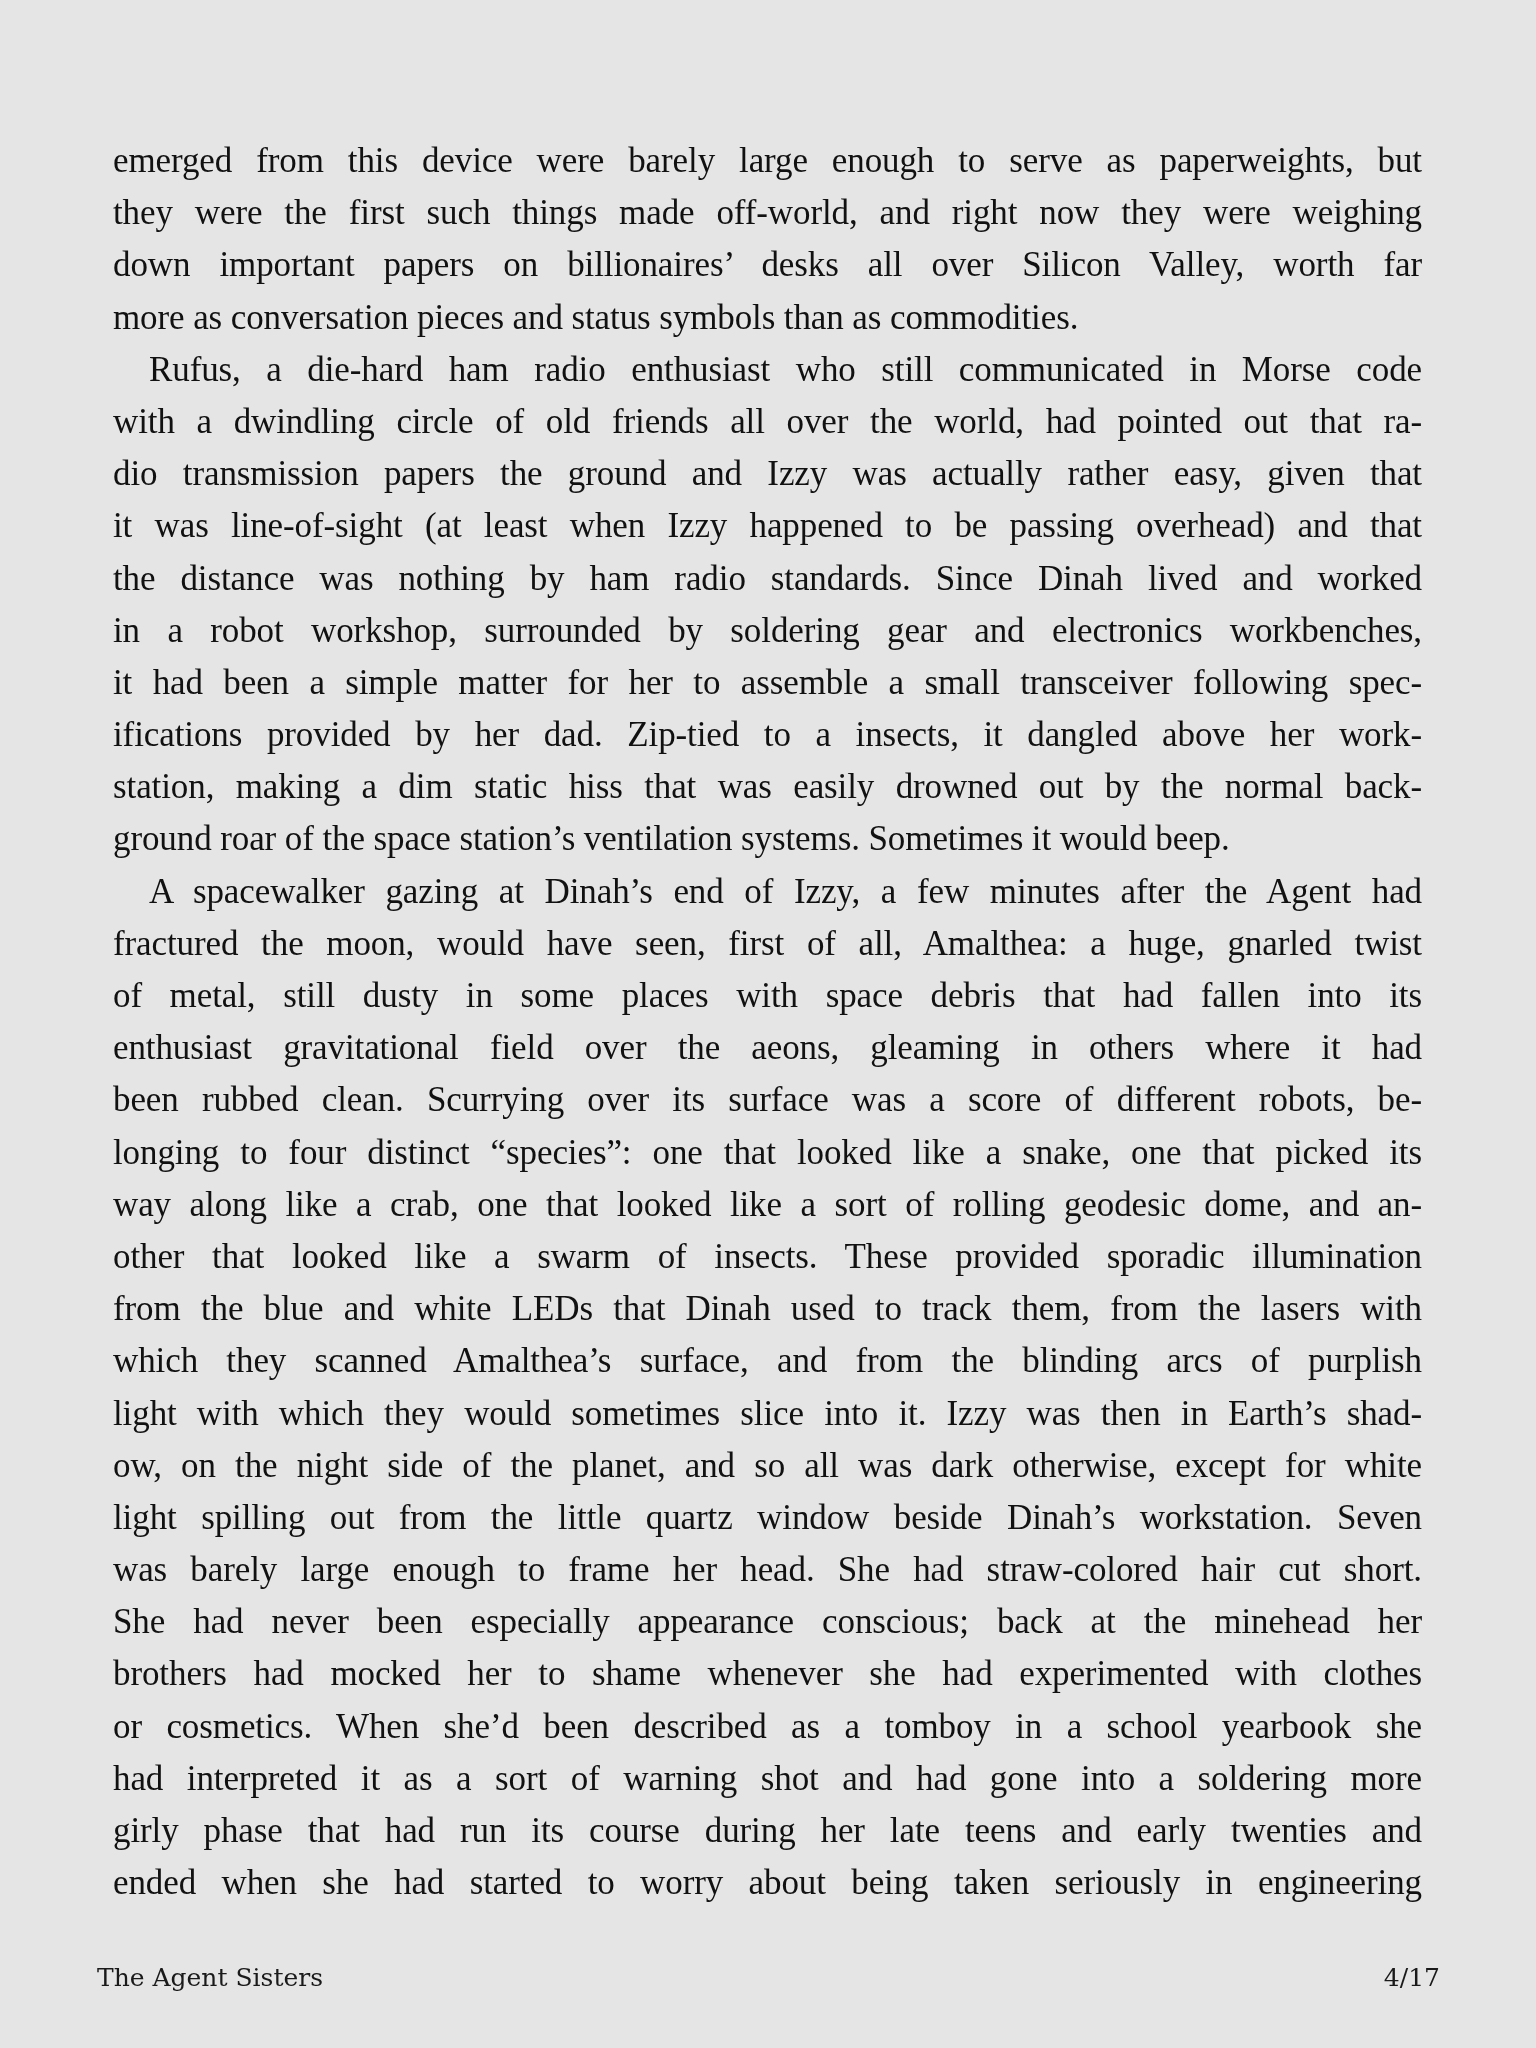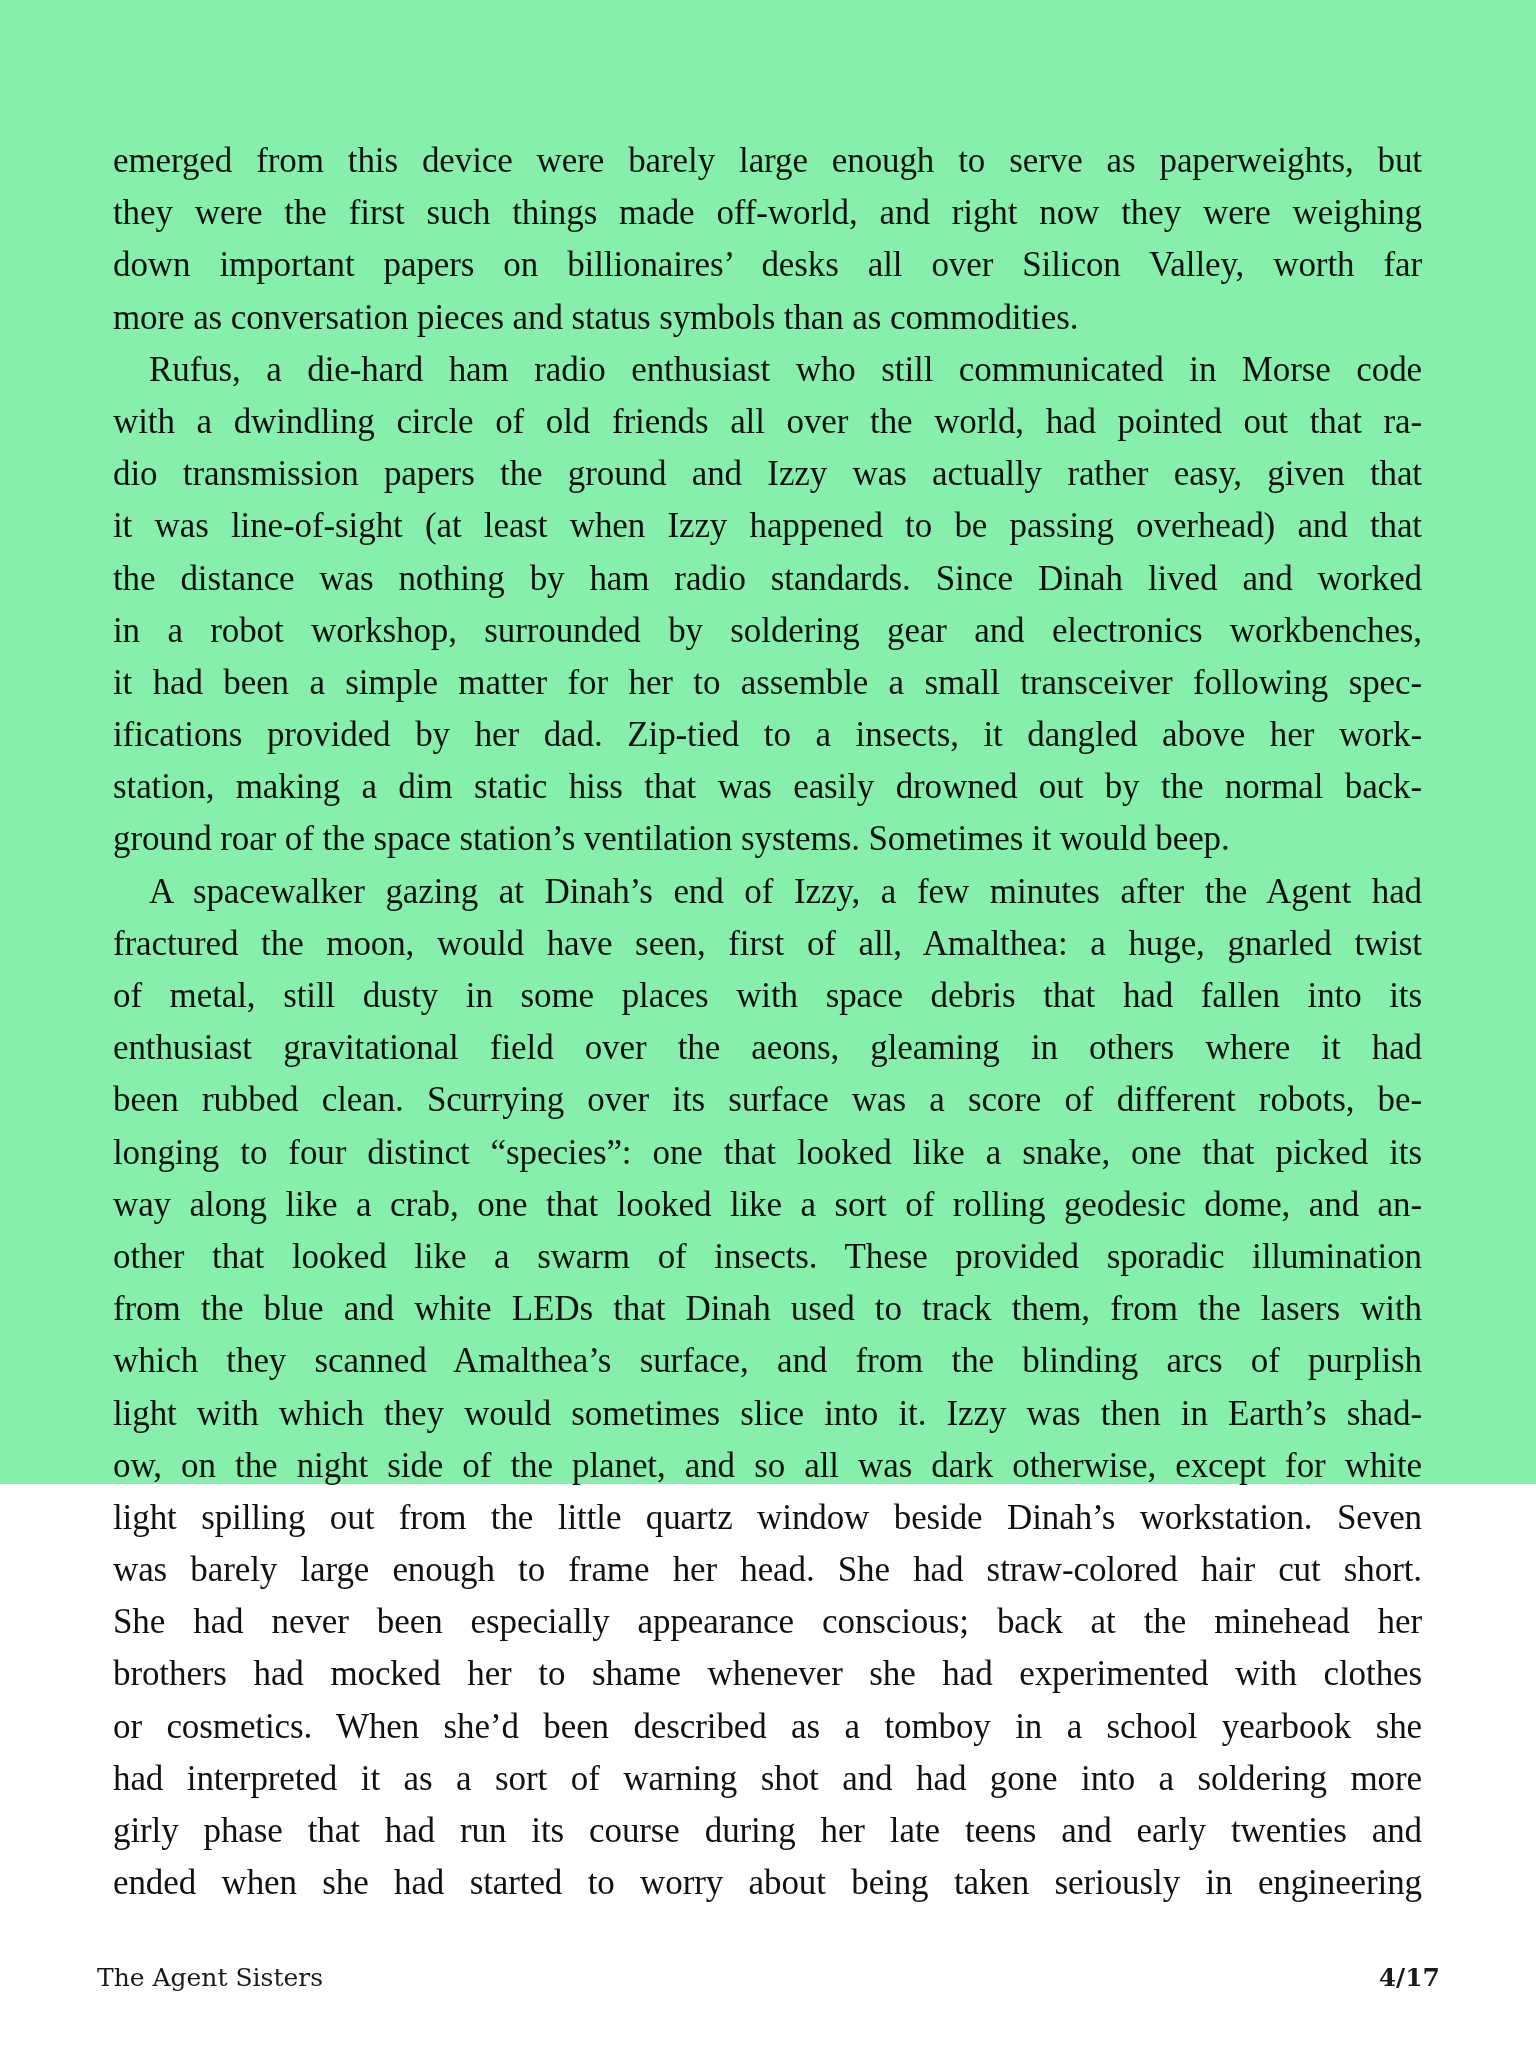--- a/index.html
+++ b/index.html
@@ -11,22 +11,22 @@
     width: 1536px;
     height: 2048px;
     position: relative;
     overflow: hidden;
     color: #111111;
   }
   .page {
     position: absolute;
     left: 0; top: 0;
     width: 1536px;
-    height: 1484px;
-    background: #86efac;
+    height: 2048px;
+    background: #e5e5e5;
   }
   .body-text {
     position: absolute;
     left: 113px;
     top: 135px;
     width: 1309px;
     font-family: "Liberation Serif", "DejaVu Serif", serif;
     font-size: 35px;
     line-height: 52.2px;
     letter-spacing: -0.1px;
@@ -50,21 +50,21 @@
     left: 97px;
     right: 96px;
     top: 1958px;
     height: 40px;
     font-family: "DejaVu Serif", "Liberation Serif", serif;
     font-size: 25px;
     line-height: 40px;
     color: #1a1a1a;
   }
   .footer-title { position: absolute; left: 0; top: 0; }
-  .footer-page { position: absolute; right: 0; top: 0; font-weight: bold; }
+  .footer-page { position: absolute; right: 0; top: 0; }
 </style>
 </head>
 <body>
 
 <div class="page">
   <div class="body-text">
 
     <div class="paragraph">
       <span class="line">emerged from this device were barely large enough to serve as paperweights, but</span>
       <span class="line">they were the first such things made off-world, and right now they were weighing</span>

